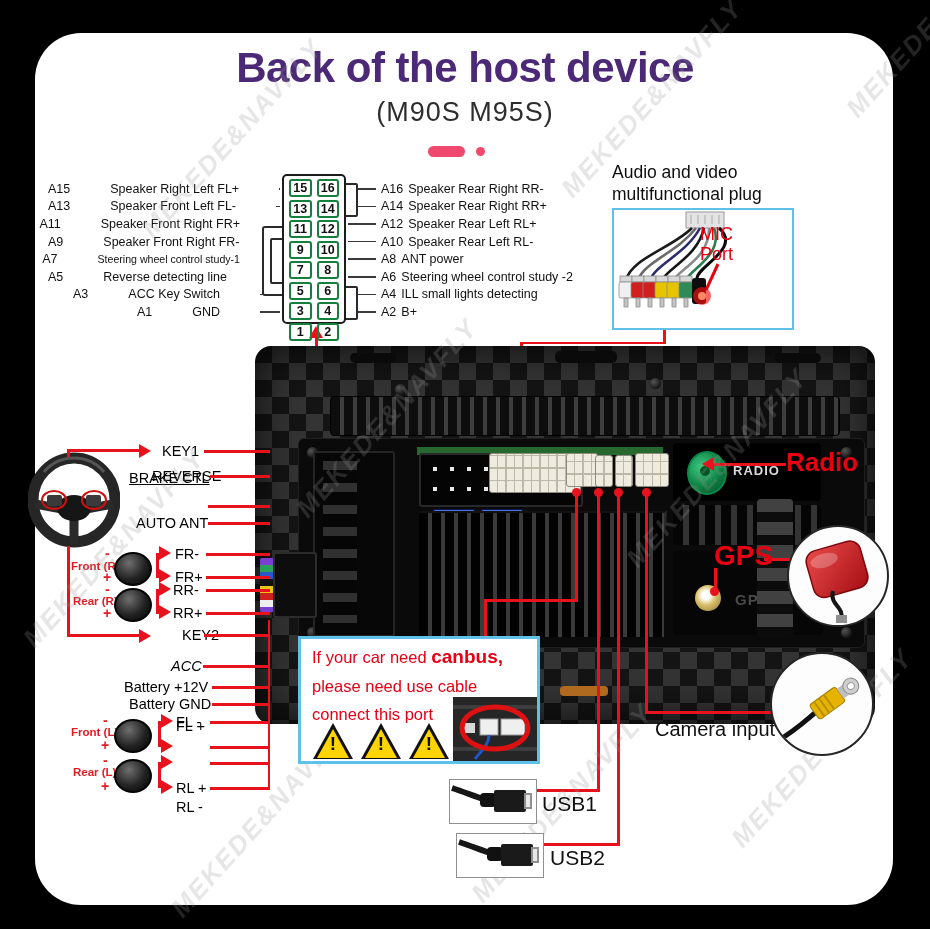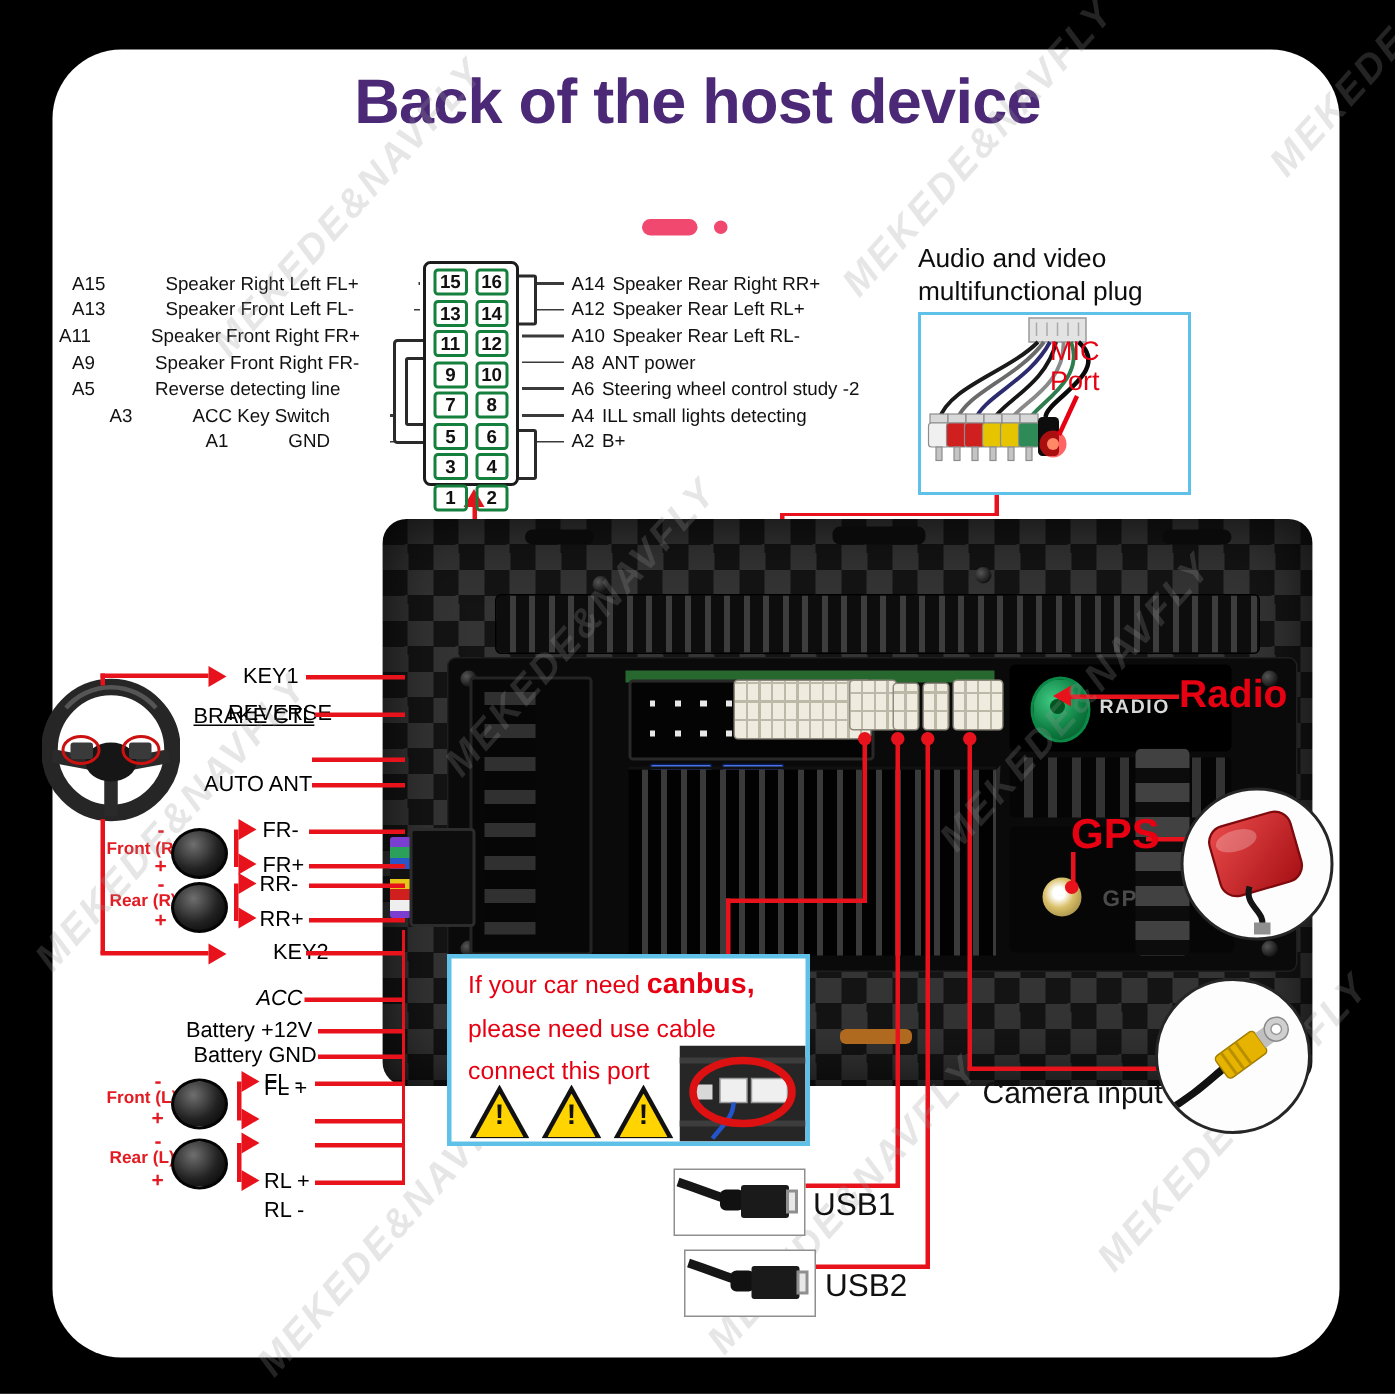--- a/index.html
+++ b/index.html
@@ -73,20 +73,21 @@
     <span class="wm" style="left:805px;top:70px;">MEKEDE&amp;NAVFLY</span>
     <span class="wm" style="left:-18px;top:600px;">MEKEDE&amp;NAVFLY</span>
     <span class="wm" style="left:255px;top:470px;">MEKEDE&amp;NAVFLY</span>
     <span class="wm" style="left:585px;top:520px;">MEKEDE&amp;NAVFLY</span>
     <span class="wm" style="left:130px;top:870px;">MEKEDE&amp;NAVFLY</span>
     <span class="wm" style="left:430px;top:855px;">MEKEDE&amp;NAVFLY</span>
     <span class="wm" style="left:690px;top:800px;">MEKEDE&amp;NAVFLY</span>
   </div>
 
   <div class="title">Back of the host device</div>
+  <div class="subtitle">(M90S M95S)</div>
   <div class="pill"></div>
   <div class="pdot"></div>
 
   <div class="tab" style="left:262px;top:226px;width:22px;height:66px;border-radius:3px;"></div>
   <div class="tab" style="left:270px;top:238px;width:12px;height:42px;border-radius:2px;"></div>
   <div class="tab" style="left:344px;top:183px;width:10px;height:30px;border-radius:2px;"></div>
   <div class="tab" style="left:344px;top:286px;width:10px;height:30px;border-radius:2px;"></div>
 
   <div class="pin-rows-left">
     <div class="pin-row">
@@ -100,20 +101,25 @@
         <span class="tail"></span>
       </div>
     <div class="pin-row">
         <span class="code">A11</span>
         <span class="lbl">Speaker Front Right FR+</span>
         <span class="tail"></span>
       </div>
     <div class="pin-row">
         <span class="code">A9</span>
         <span class="lbl">Speaker Front Right FR-</span>
+        <span class="tail"></span>
+      </div>
+    <div class="pin-row small">
+        <span class="code">A7</span>
+        <span class="lbl">Steering wheel control study-1</span>
         <span class="tail"></span>
       </div>
     <div class="pin-row">
         <span class="code">A5</span>
         <span class="lbl">Reverse detecting line</span>
         <span class="tail"></span>
       </div>
     <div class="pin-row">
         <span class="code">A3</span>
         <span class="lbl">ACC Key Switch</span>
@@ -139,20 +145,25 @@
       <div class="pin-cell">8</div>
     <div class="pin-cell">5</div>
       <div class="pin-cell">6</div>
     <div class="pin-cell">3</div>
       <div class="pin-cell">4</div>
     <div class="pin-cell">1</div>
       <div class="pin-cell">2</div>
   </div>
 
   <div class="pin-rows-right">
+    <div class="pin-row">
+        <span class="head"></span>
+        <span class="code">A16</span>
+        <span class="lbl">Speaker Rear Right RR-</span>
+      </div>
     <div class="pin-row">
         <span class="head"></span>
         <span class="code">A14</span>
         <span class="lbl">Speaker Rear Right RR+</span>
       </div>
     <div class="pin-row">
         <span class="head"></span>
         <span class="code">A12</span>
         <span class="lbl">Speaker Rear Left RL+</span>
       </div>

